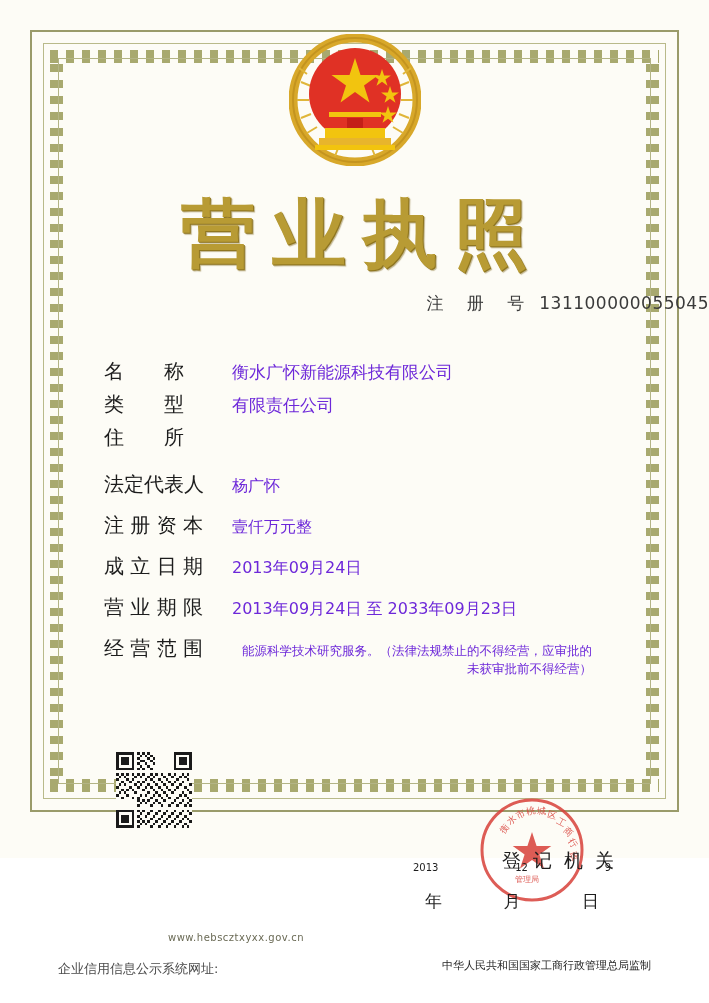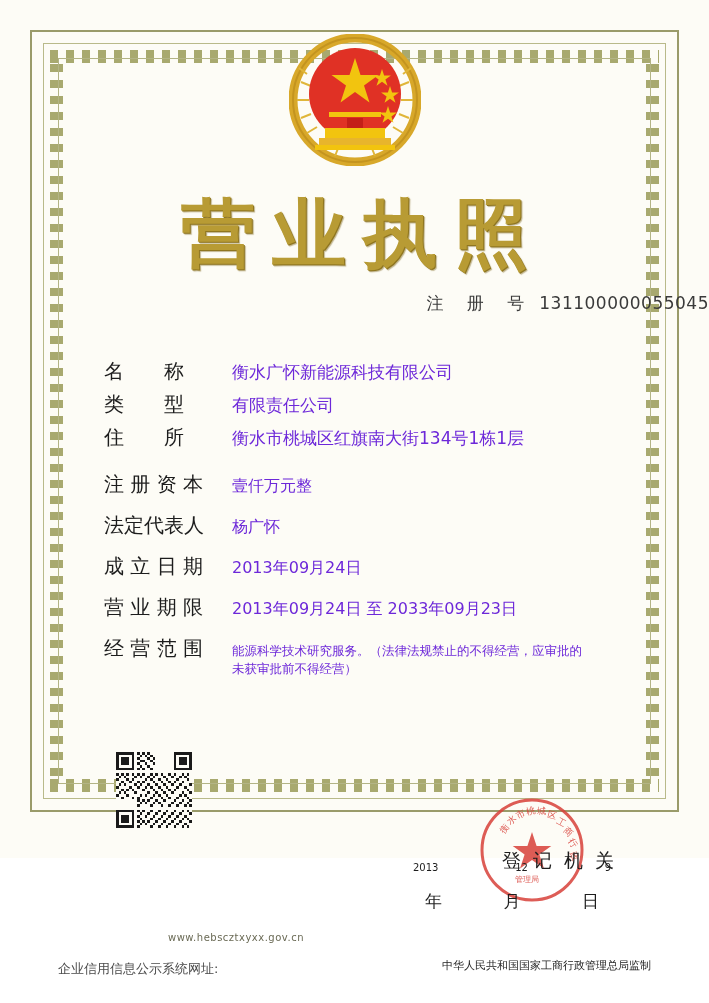--- a/index.html
+++ b/index.html
@@ -124,20 +124,21 @@
   .fields {
     position: absolute;
     top: 358px;
     left: 104px;
     right: 78px;
   }
   .row {
     display: flex;
     align-items: baseline;
     margin-bottom: 8px;
+    text-align: right;
   }
   .row.tight { margin-bottom: 6px; }
   .f-label {
     width: 118px;
     flex: 0 0 118px;
     font-size: 20px;
     color: #1d1d1d;
     font-family: "DejaVu Sans", sans-serif;
     display: flex;
     justify-content: space-between;
@@ -304,31 +305,30 @@
       <div class="f-value">衡水广怀新能源科技有限公司</div>
     </div>
 
     <div class="row tight">
       <div class="f-label">类　　型</div>
       <div class="f-value">有限责任公司</div>
     </div>
 
     <div class="row gap-l">
       <div class="f-label">住　　所</div>
-      <div class="f-value">衡水市桃城区红旗南大街134号1栋1层</div>
+    </div>
+
+    <div class="row gap-m">
+      <div class="f-label">法定代表人</div>
+      <div class="f-value mid">杨广怀</div>
     </div>
 
     <div class="row gap-m">
       <div class="f-label">注 册 资 本</div>
       <div class="f-value mid">壹仟万元整</div>
-    </div>
-
-    <div class="row gap-m">
-      <div class="f-label">法定代表人</div>
-      <div class="f-value mid">杨广怀</div>
     </div>
 
     <div class="row gap-m">
       <div class="f-label">成 立 日 期</div>
       <div class="f-value mid">2013年09月24日</div>
     </div>
 
     <div class="row gap-m">
       <div class="f-label">营 业 期 限</div>
       <div class="f-value mid">2013年09月24日 至 2033年09月23日</div>

